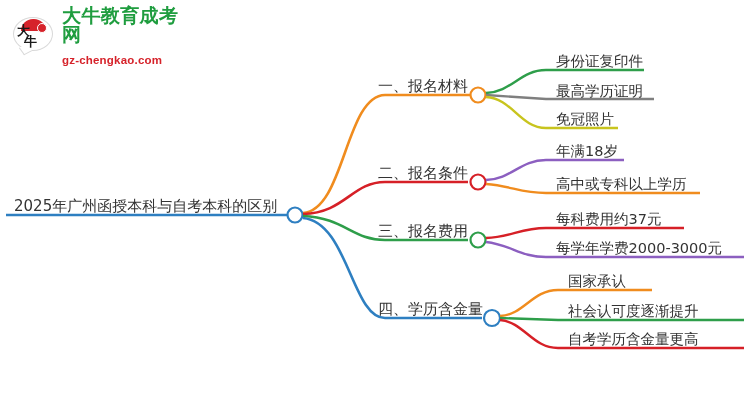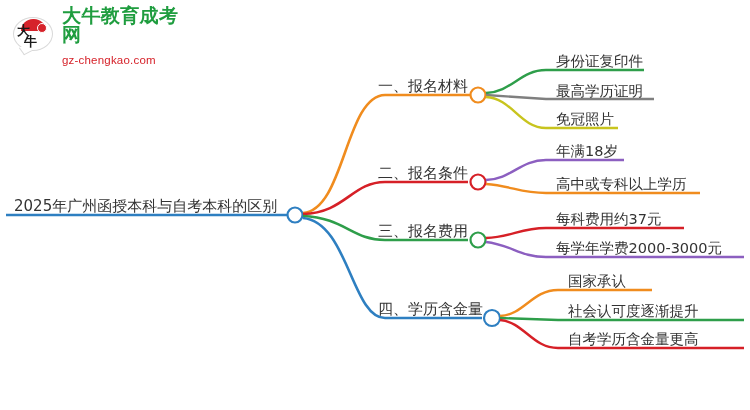--- a/index.html
+++ b/index.html
@@ -109,21 +109,21 @@
     font-family: "DejaVu Sans", "Liberation Sans", sans-serif;
     font-size: 19px;
     font-weight: bold;
     color: #1f9d3f;
     letter-spacing: 0.4px;
     margin-bottom: 3px;
   }
   .logo-sub {
     font-family: "Liberation Sans", sans-serif;
     font-size: 11.5px;
-    font-weight: normal;
+    font-weight: bold;
     color: #d6222a;
     letter-spacing: 0.2px;
   }
 
   
   #map-svg {
     position: absolute;
     left: 0;
     top: 0;
     width: 750px;

